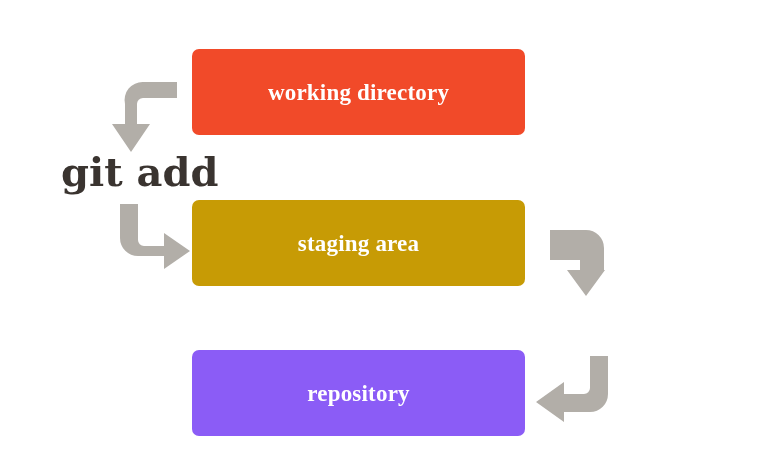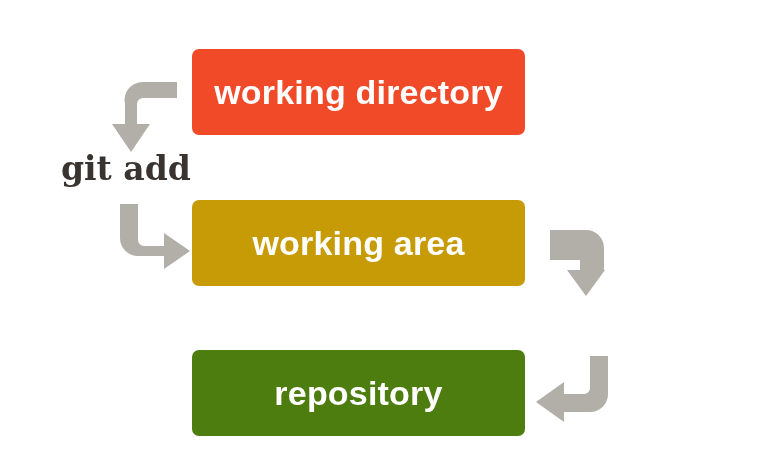--- a/index.html
+++ b/index.html
@@ -21,37 +21,37 @@
     width: 333px;
     height: 86px;
     border-radius: 7px;
     display: flex;
     align-items: center;
     justify-content: center;
     box-sizing: border-box;
   }
   .box-label {
     color: #ffffff;
-    font-family: Liberation Sans, sans-serif;
+    font-family: Liberation Serif, serif;
     font-weight: bold;
-    font-size: 34px;
+    font-size: 23px;
     letter-spacing: 0.2px;
     line-height: 1;
     white-space: nowrap;
   }
   #box-working-directory { top: 49px;  background: #F14A29; }
   #box-staging-area      { top: 200px; background: #C79B05; }
-  #box-repository        { top: 350px; background: #4d7c0f; }
+  #box-repository        { top: 350px; background: #8b5cf6; }
 
   .step-label {
     position: absolute;
     color: #3A3430;
     font-family: "DejaVu Serif", serif;
     font-weight: bold;
-    font-size: 33px;
+    font-size: 40px;
     line-height: 1;
     white-space: nowrap;
   }
   #label-git-add    { left: 61px;  top: 152px; }
   #label-git-commit { left: 508px; top: 298px; }
 
   .arrow-svg {
     position: absolute;
     overflow: visible;
   }
@@ -65,21 +65,21 @@
 </head>
 <body>
 
 <div id="canvas">
 
   <div class="box" id="box-working-directory">
     <span class="box-label">working directory</span>
   </div>
 
   <div class="box" id="box-staging-area">
-    <span class="box-label">working area</span>
+    <span class="box-label">staging area</span>
   </div>
 
   <div class="box" id="box-repository">
     <span class="box-label">repository</span>
   </div>
 
   <div class="step-label" id="label-git-add">git add</div>
 
 
   <svg class="arrow-svg" id="arrow-add-down" viewBox="0 0 72 82">

